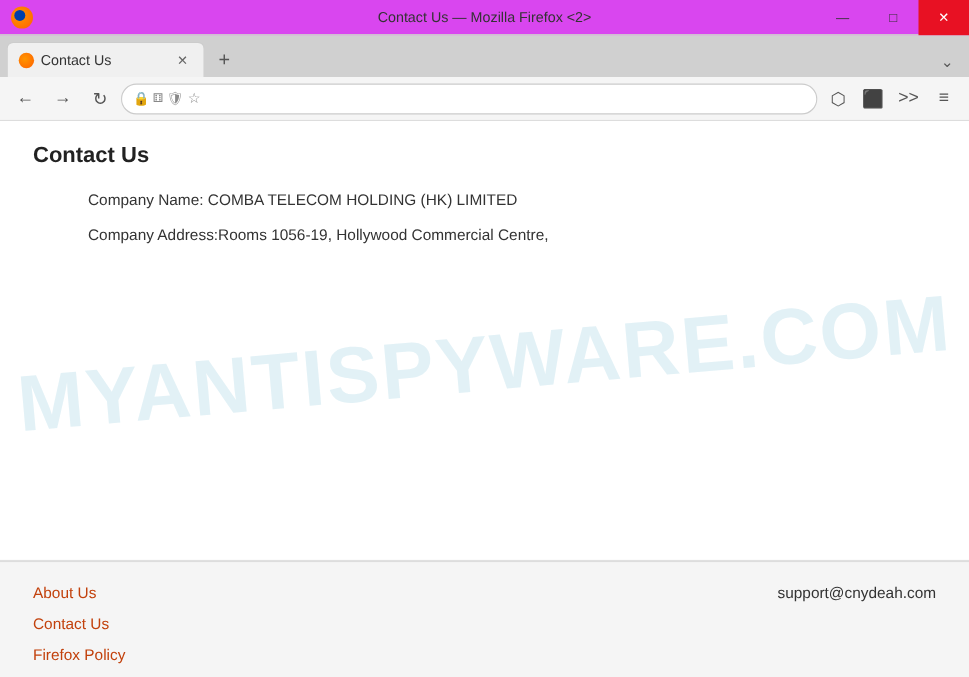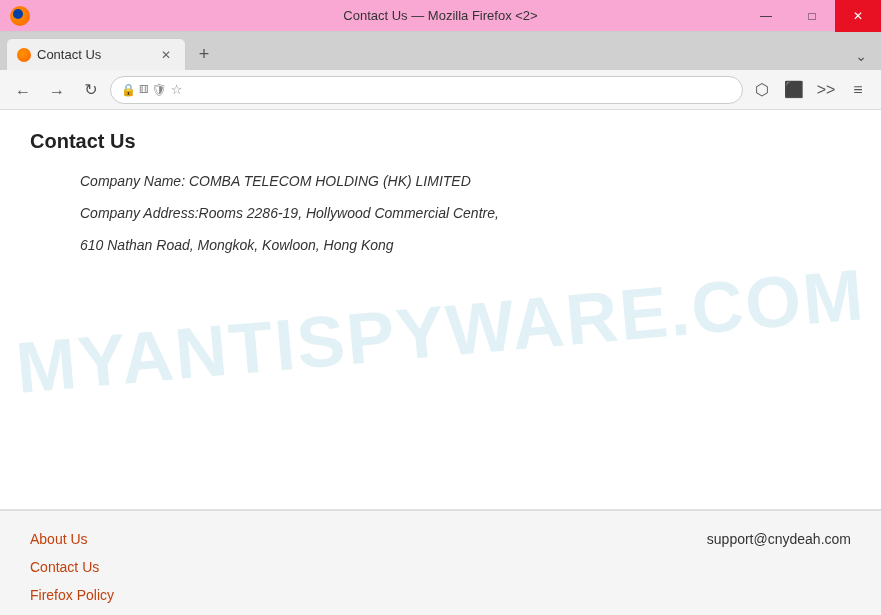--- a/index.html
+++ b/index.html
@@ -1,20 +1,20 @@
 <!DOCTYPE html>
 <html><head>
   <meta charset="utf-8">
   <style>
     * { margin: 0; padding: 0; box-sizing: border-box; }
     body { font-family: Arial, sans-serif; font-size: 14px; background: #fff; width: 881px; height: 615px; overflow: hidden; }
 
     
     .title-bar {
-      background: #f9a8d4;
+      background: #d946ef;
       height: 32px;
       display: flex;
       align-items: center;
       justify-content: center;
       position: relative;
       border-bottom: 1px solid #ccc;
     }
     .title-bar-text {
       font-size: 13px;
       color: #333;
@@ -247,21 +247,20 @@
       background: #3a7bd5;
       color: white;
       padding: 1px 3px;
       text-decoration: none;
       font-size: 14px;
     }
 
     .company-info {
       margin-top: 6px;
       padding-left: 50px;
-      font-style: italic;
     }
     .company-line {
       font-size: 14px;
       color: #333;
       margin-bottom: 16px;
       font-weight: 500;
     }
 
     
     .footer {
@@ -344,22 +343,21 @@
 
       <div class="watermark">
         MYANTISPYWARE.COM
       </div>
 
       <h1 class="page-title">Contact Us</h1>
 
 
       <div class="company-info">
         <div class="company-line">Company Name: COMBA TELECOM HOLDING (HK) LIMITED</div>
-        <div class="company-line">Company Address:Rooms 2286-19, Hollywood Commercial Centre,</div>
-        <div class="company-line">610 Nathan Road, Mongkok, Kowloon, Hong Kong</div>
+        <div class="company-line">Company Address:Rooms 1056-19, Hollywood Commercial Centre,</div>
       </div>
 
     </div>
 
     <div class="footer">
       <div class="footer-content">
         <div class="footer-links">
         <a class="footer-link">About Us</a>
             <a class="footer-link">Contact Us</a>
             <a class="footer-link">Firefox Policy</a>

